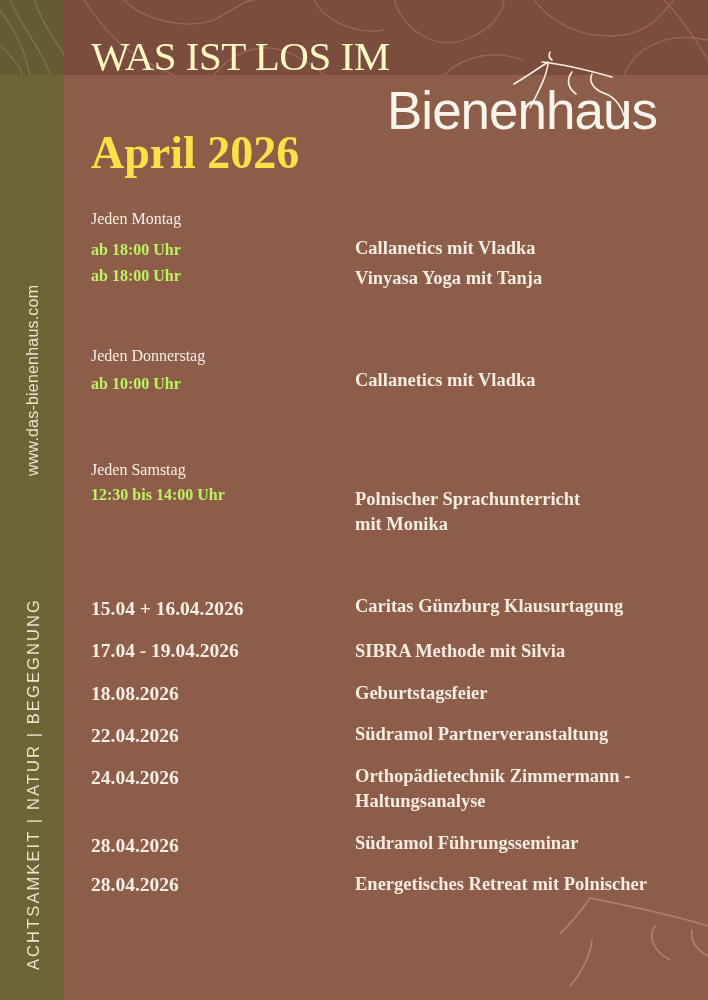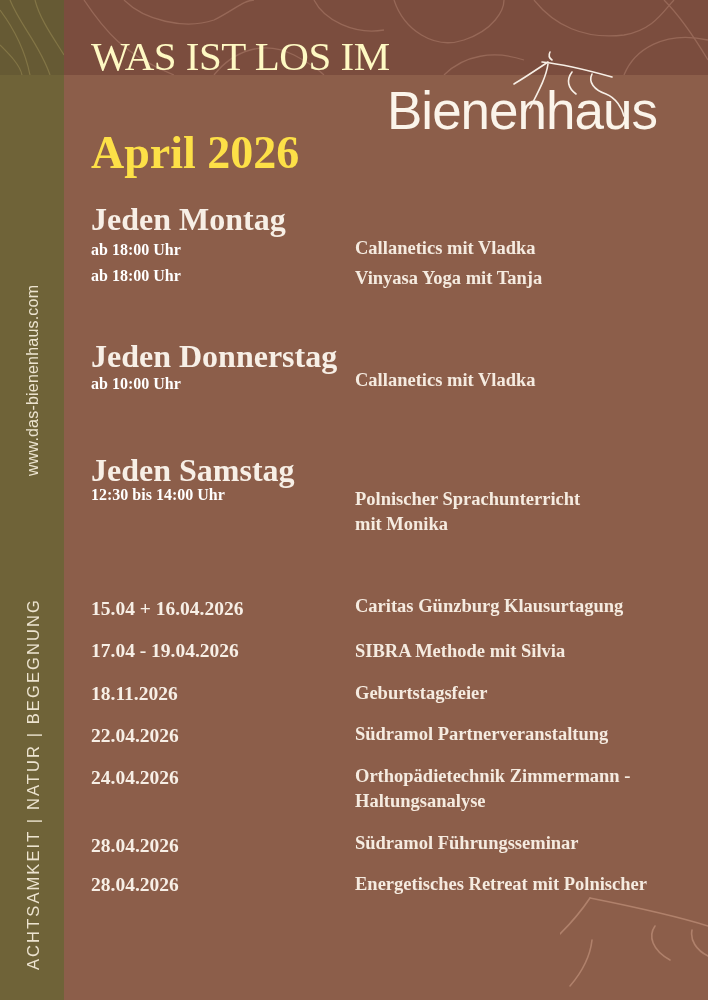--- a/index.html
+++ b/index.html
@@ -41,26 +41,26 @@
     }
     .logo-roof { position: absolute; left: 512px; top: 50px; }
     .month {
       position: absolute; left: 91px; top: 130px;
       font-family: "Liberation Serif", "DejaVu Serif", serif;
       font-size: 46px; font-weight: bold; color: #fde047; line-height: 1;
     }
     .section-head {
       position: absolute; left: 91px;
       font-family: "Liberation Serif", "DejaVu Serif", serif;
-      font-size: 32px; font-weight: bold; color: #f7efe6; line-height: 1;
+      font-size: 16px; font-weight: normal; color: #f7efe6; line-height: 1; margin-top: 8px;
     }
     .time {
       position: absolute; left: 91px;
       font-family: "Liberation Serif", "DejaVu Serif", serif;
-      font-size: 16px; font-weight: bold; color: #ffffff; line-height: 1;
+      font-size: 16px; font-weight: bold; color: #bef264; line-height: 1;
     }
     .event {
       position: absolute; left: 355px;
       font-family: "Liberation Serif", "DejaVu Serif", serif;
       font-size: 18.5px; color: #f5ebe0; line-height: 25px; font-weight: bold;
     }
     .date {
       position: absolute; left: 91px;
       font-family: "Liberation Serif", "DejaVu Serif", serif;
       font-size: 19.5px; font-weight: bold; color: #f7efe6; line-height: 1;
@@ -123,21 +123,21 @@
 <div class="time" style="top:487px">12:30 bis 14:00 Uhr</div>
 <div class="event" style="top:487px">Polnischer Sprachunterricht</div>
 <div class="event" style="top:512px">mit Monika</div>
 
 <div class="date" style="top:599px">15.04 + 16.04.2026</div>
 <div class="event" style="top:594px">Caritas Günzburg Klausurtagung</div>
 
 <div class="date" style="top:641px">17.04 - 19.04.2026</div>
 <div class="event" style="top:639px">SIBRA Methode mit Silvia</div>
 
-<div class="date" style="top:684px">18.11.2026</div>
+<div class="date" style="top:684px">18.08.2026</div>
 <div class="event" style="top:681px">Geburtstagsfeier</div>
 
 <div class="date" style="top:726px">22.04.2026</div>
 <div class="event" style="top:722px">Südramol Partnerveranstaltung</div>
 
 <div class="date" style="top:768px">24.04.2026</div>
 <div class="event" style="top:764px">Orthopädietechnik Zimmermann -</div>
 <div class="event" style="top:789px">Haltungsanalyse</div>
 
 <div class="date" style="top:836px">28.04.2026</div>

